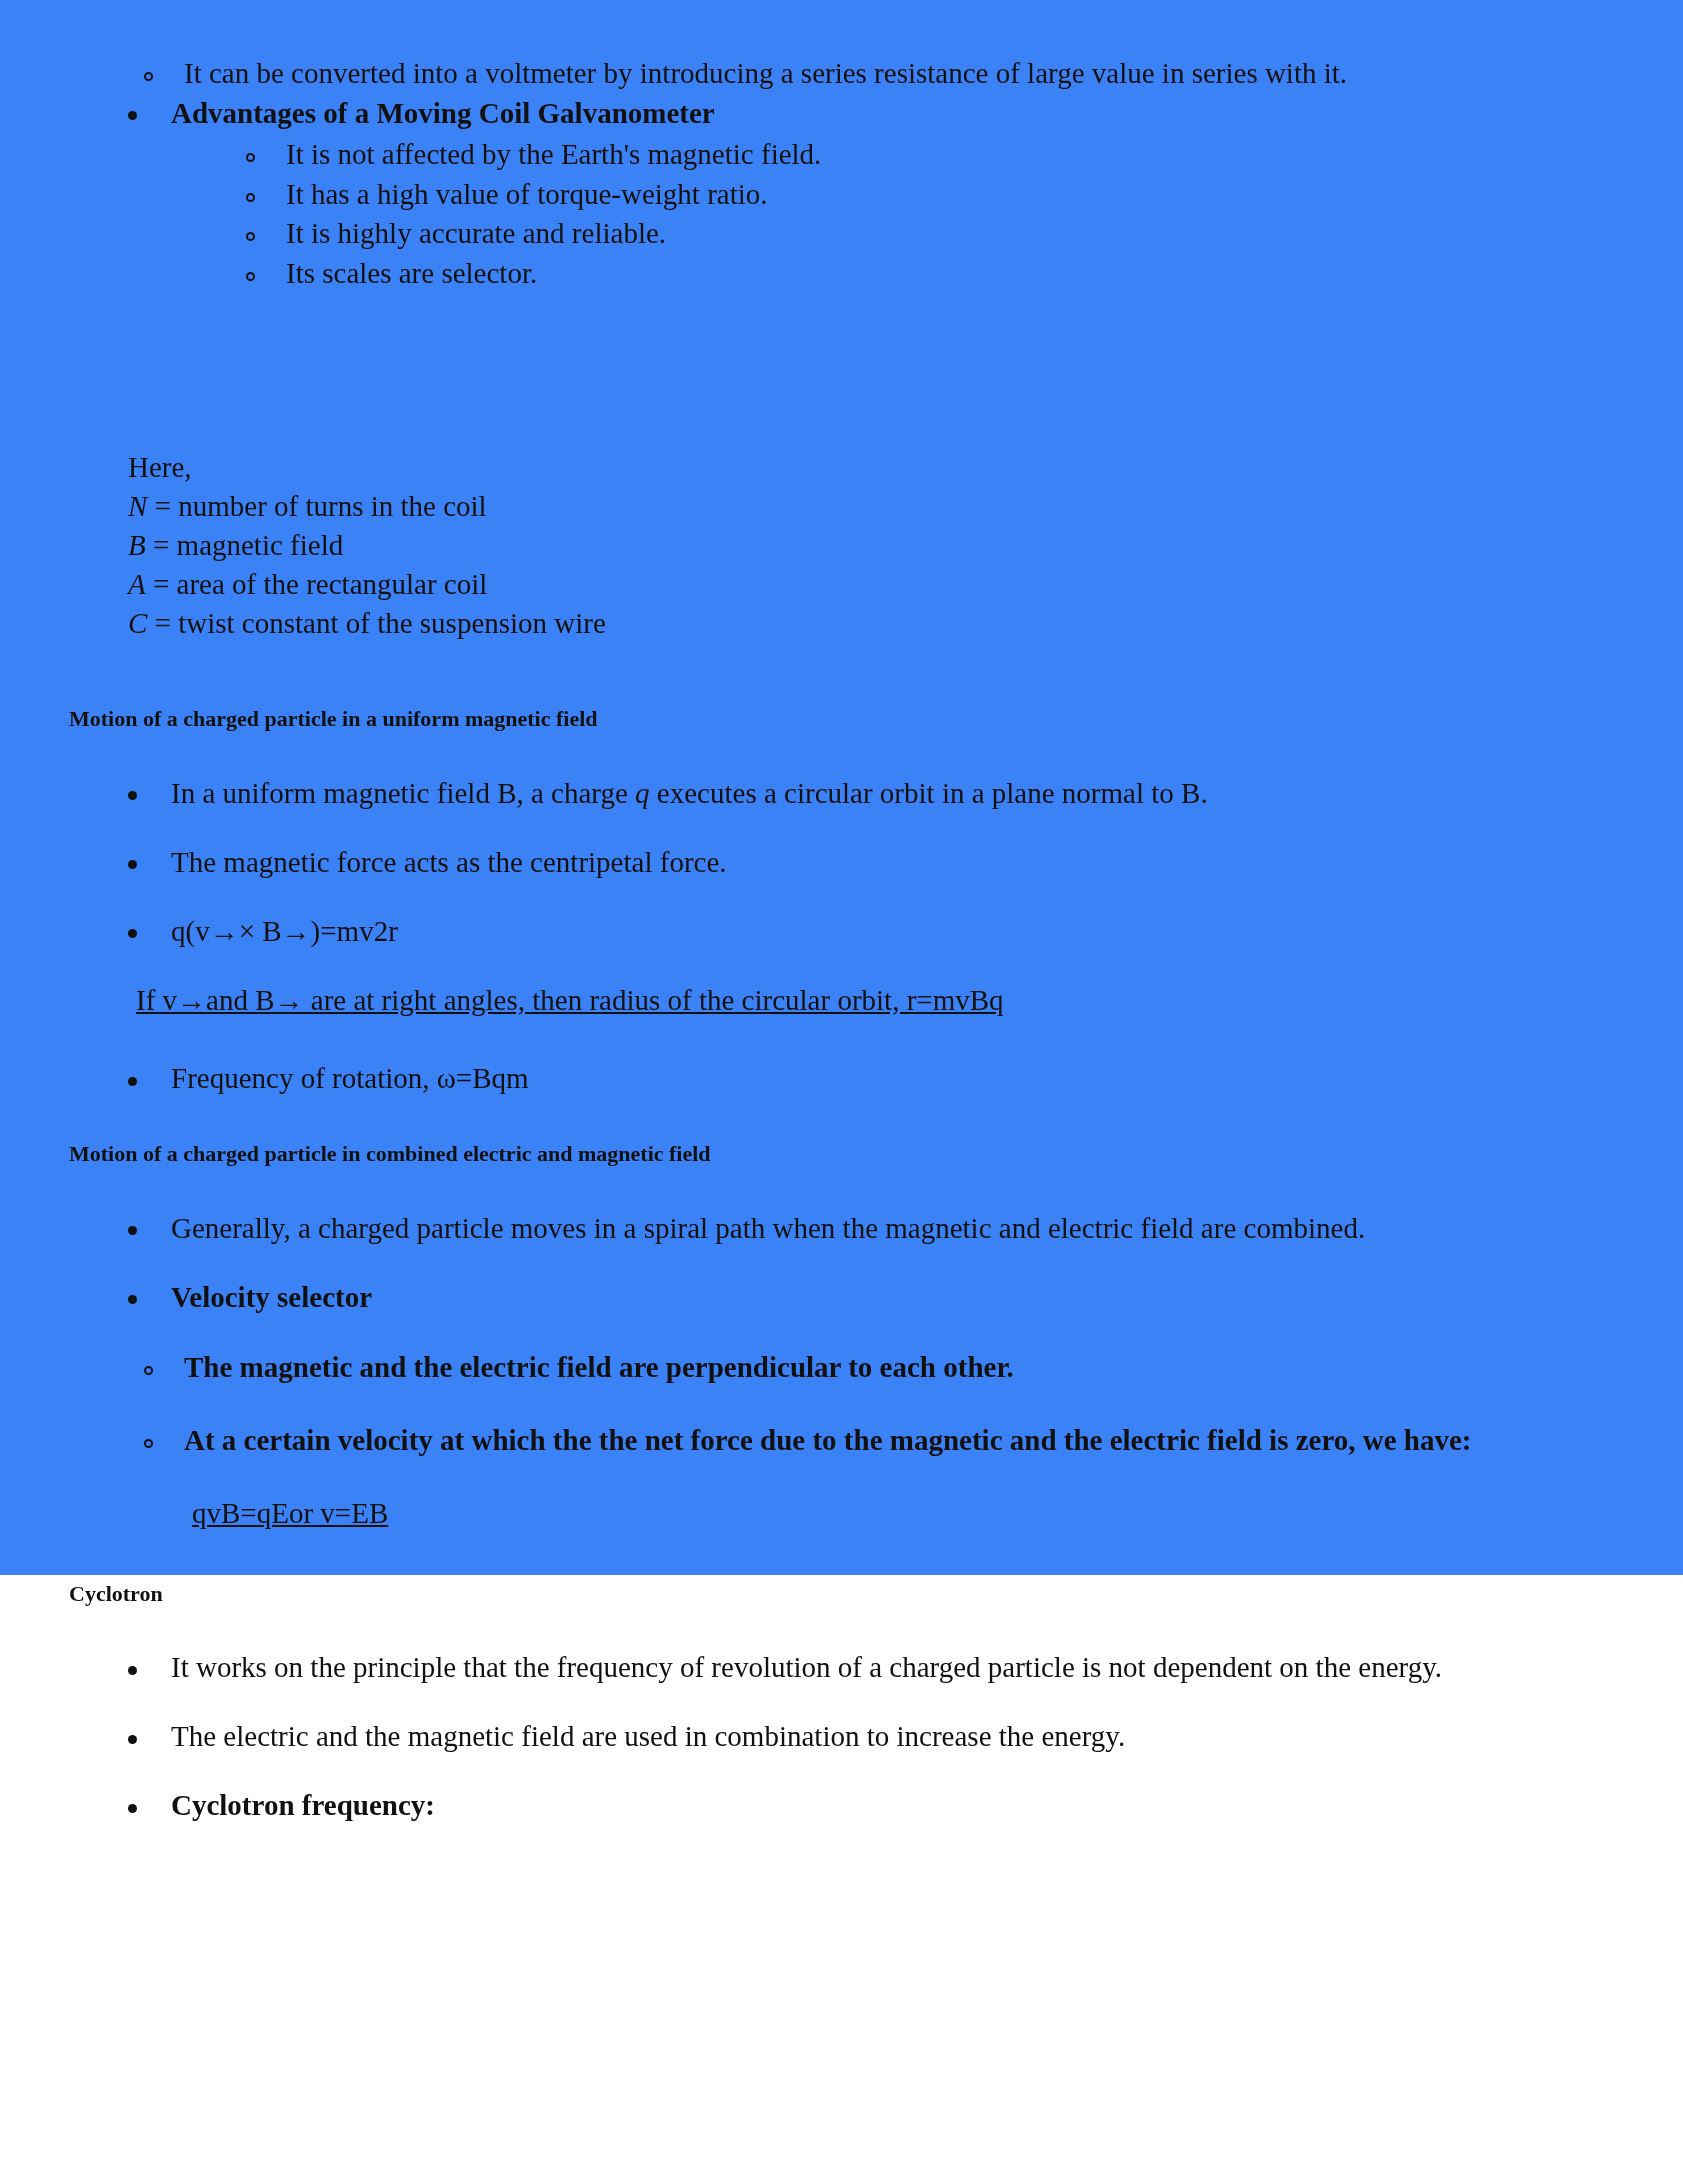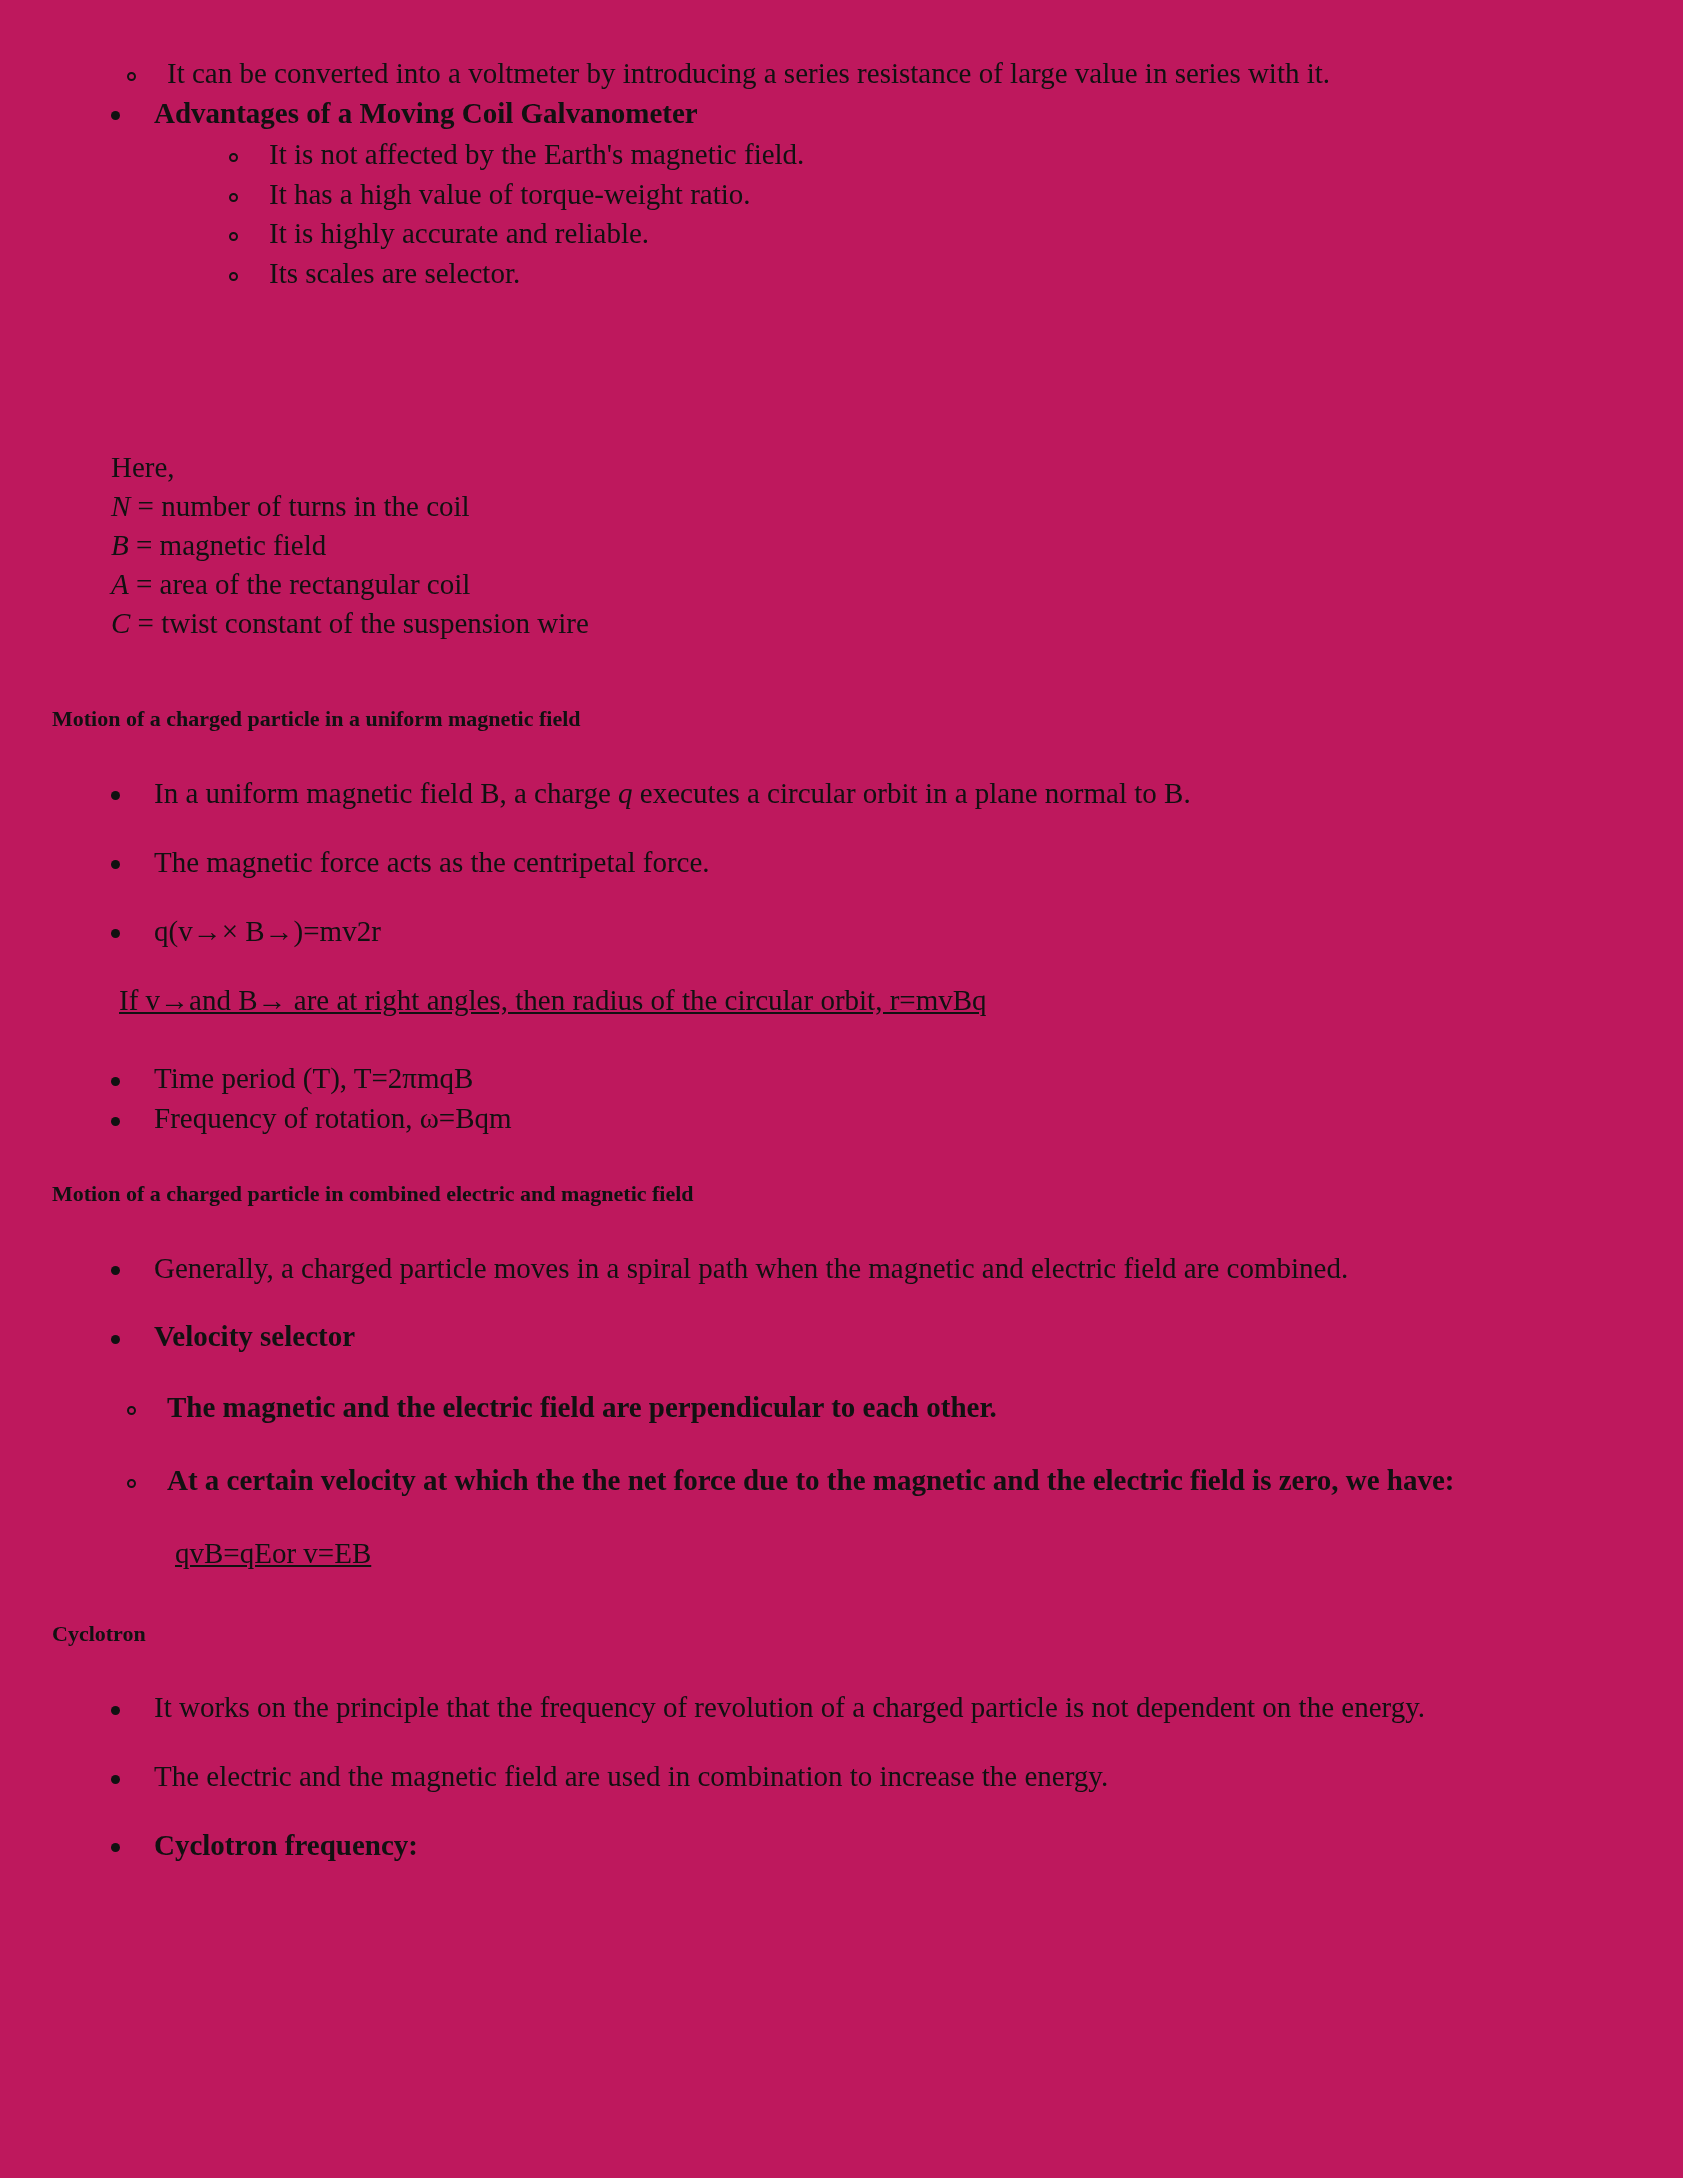--- a/index.html
+++ b/index.html
@@ -10,24 +10,24 @@
   body {
     width: 1683px;
     height: 2178px;
     font-family: "Liberation Serif", "DejaVu Serif", serif;
     color: #111111;
     -webkit-font-smoothing: antialiased;
   }
   .page {
     position: relative;
     width: 1683px;
-    height: 2178px;
-    background: #be185d;
+    height: 1575px;
+    background: #3b82f6;
     box-sizing: border-box;
-    padding: 54px 77px 40px 52px;
+    padding: 54px 77px 40px 69px;
   }
   .content {
     width: 1515px;
     font-size: 29px;
     line-height: 1.34;
   }
 
   
   ul {
     list-style: none;
@@ -172,23 +172,20 @@
         <span>q(v→× B→)=mv2r</span>
       </li>
     </ul>
 
     <p class="plainline indent-note">If v→and B→ are at right angles, then radius of the circular orbit, r=mvBq</p>
 
     <div class="sp-40"></div>
 
     <ul class="lvl1 tight">
       <li>
-        <span>Time period (T), T=2πmqB</span>
-      </li>
-      <li>
         <span>Frequency of rotation, ω=Bqm</span>
       </li>
     </ul>
 
     <div class="sp-40"></div>
 
     <p class="heading">Motion of a charged particle in combined electric and magnetic field</p>
 
     <div class="sp-40"></div>
 

